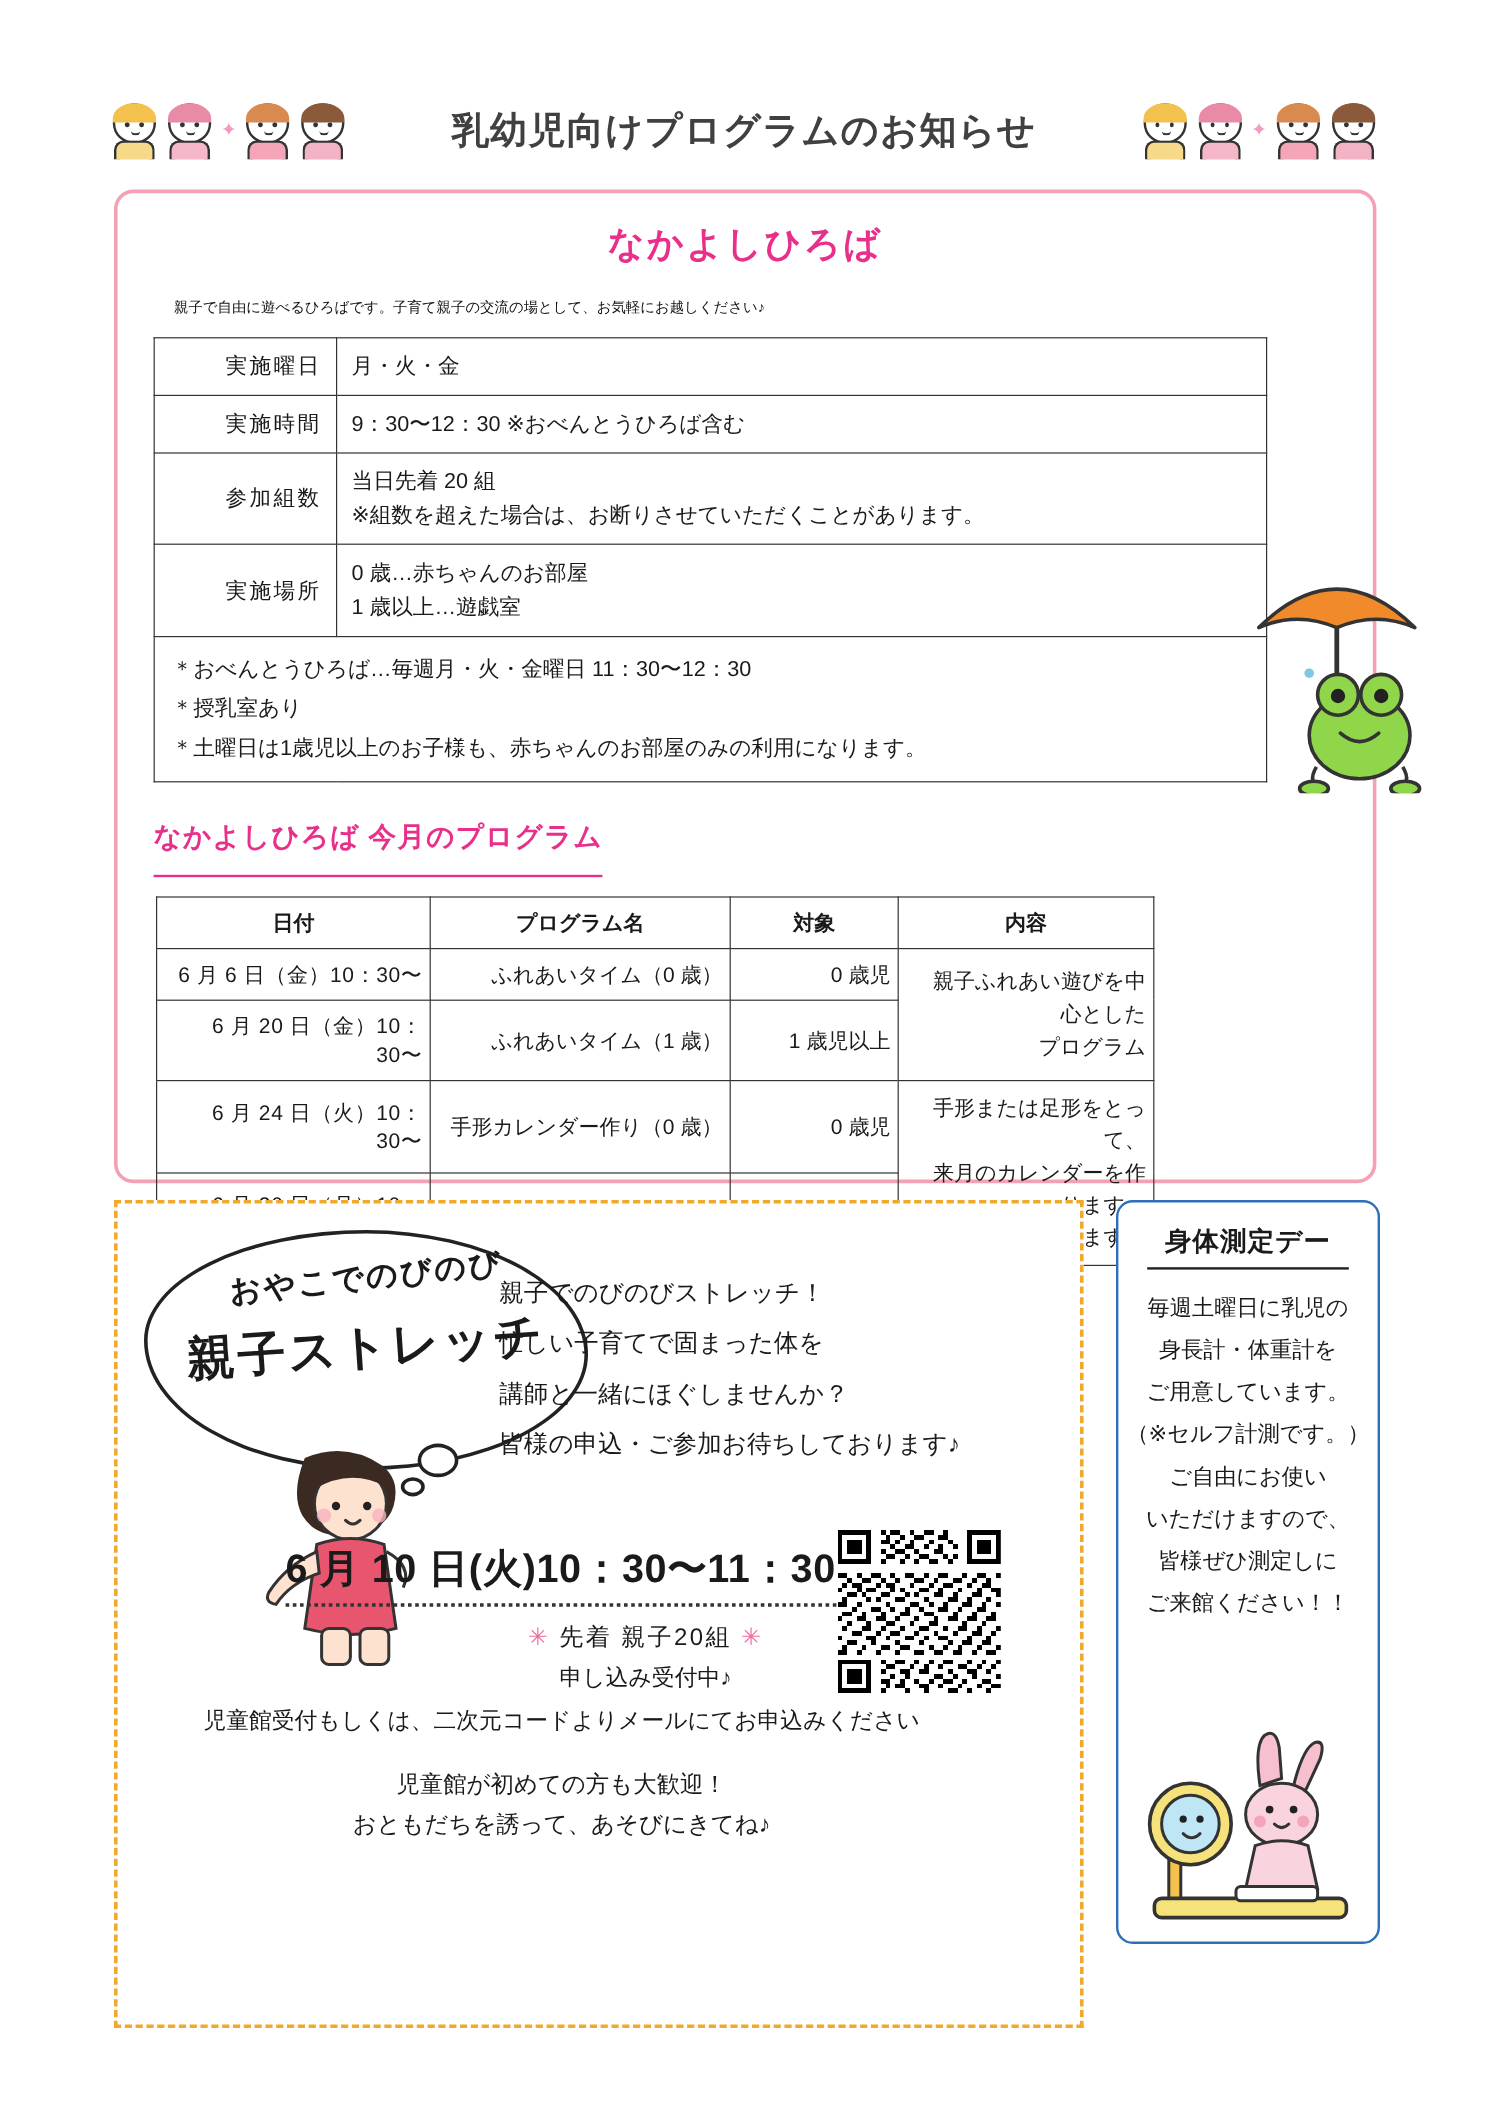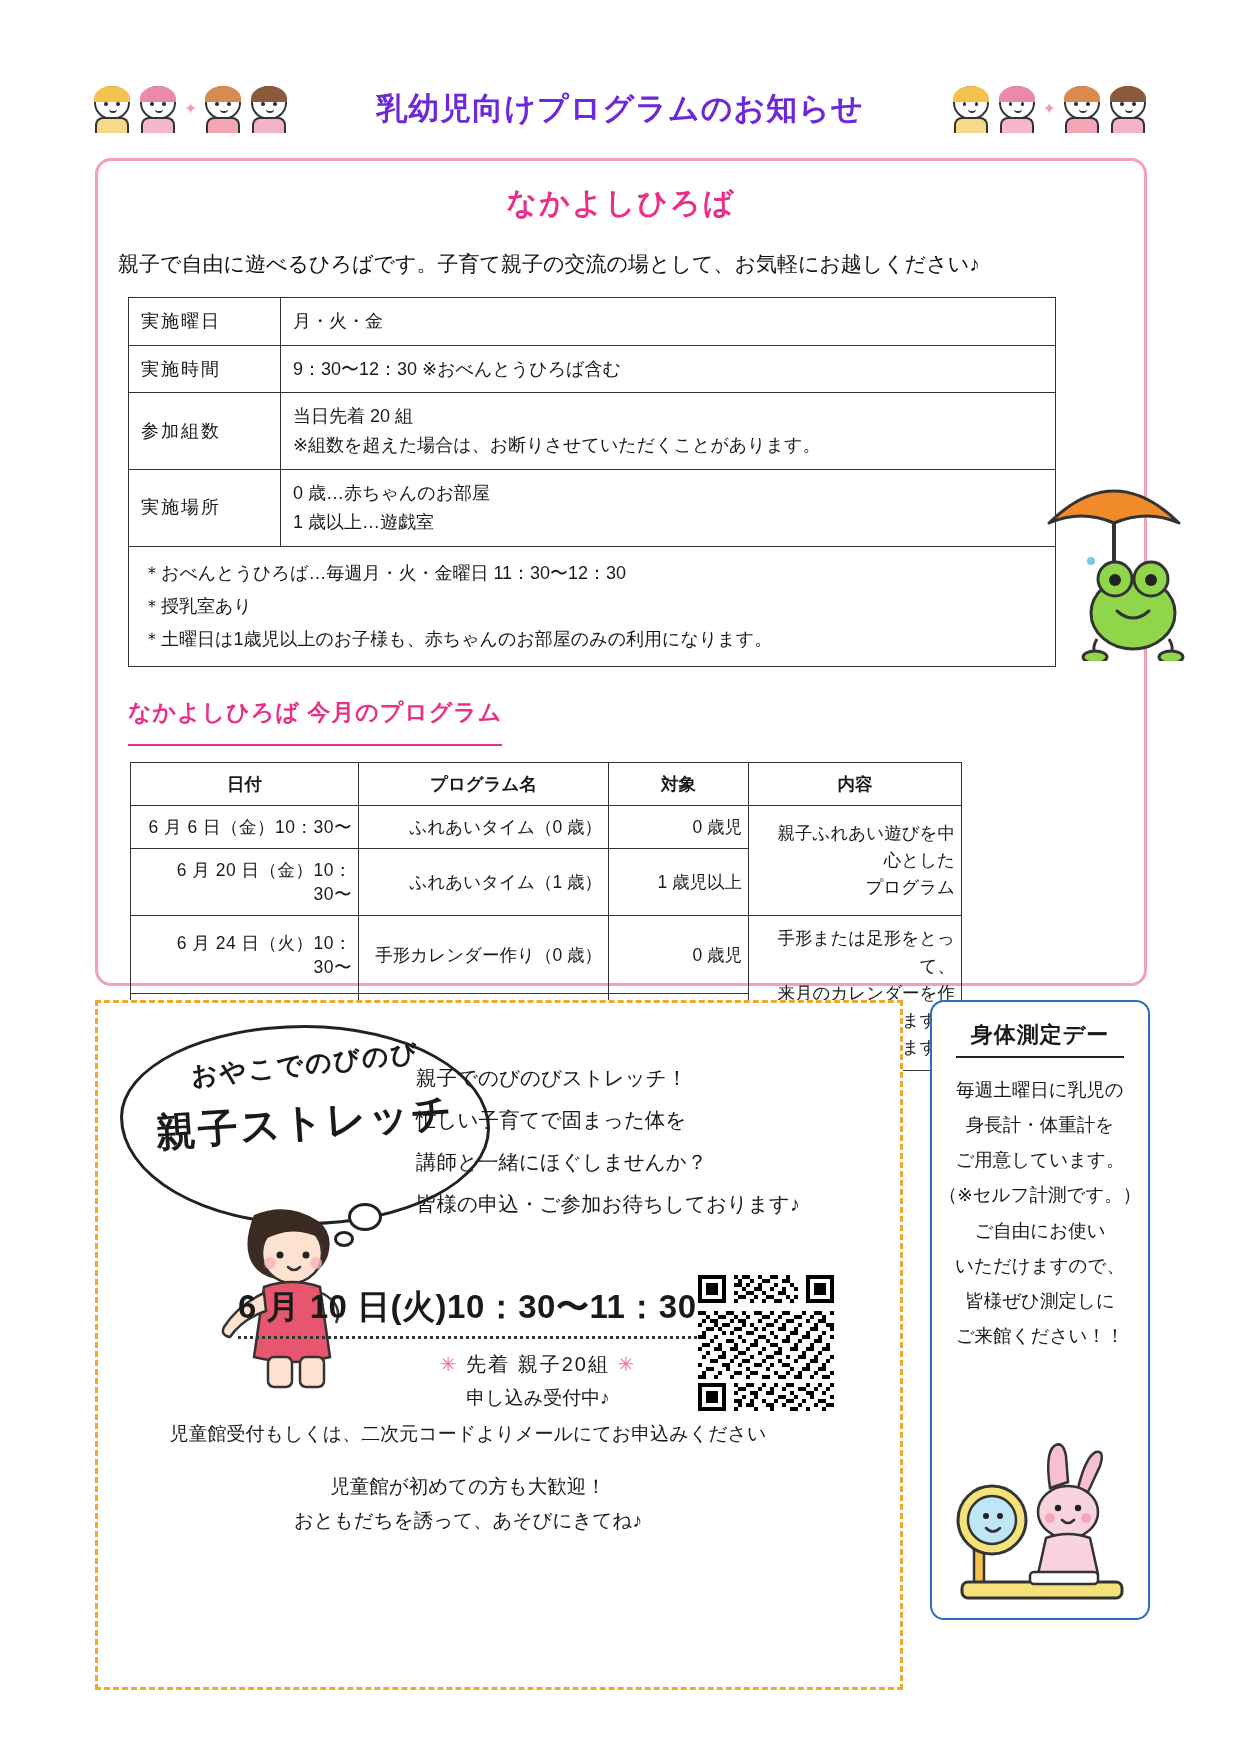--- a/index.html
+++ b/index.html
@@ -17,21 +17,21 @@
   
   .header {
     position: absolute;
     top: 78px; left: 80px; width: 1080px; height: 62px;
     display: flex; align-items: center; justify-content: center;
   }
   .header-title {
     font-size: 31px;
     font-weight: bold;
     letter-spacing: 1px;
-    color: #6d28d9;
+    color: #404040;
     white-space: nowrap;
   }
   .kid-group { position: absolute; display: flex; align-items: flex-end; gap: 2px; }
   .kid-left { left: 10px; top: 6px; }
   .kid-right { right: 10px; top: 6px; }
   .kid {
     width: 44px; height: 48px; position: relative;
   }
   .kid .head {
     position: absolute; left: 4px; top: 2px; width: 36px; height: 34px;
@@ -61,40 +61,40 @@
   }
   .nakayoshi-title {
     text-align: center;
     color: #e8308a;
     font-size: 30px;
     font-weight: bold;
     margin-top: 22px;
     letter-spacing: 2px;
   }
   .intro {
-    margin: 22px 0 0 20px;
-    font-size: 21px;
+    margin: 22px 0 0 47px;
+    font-size: 12px;
     line-height: 1.75;
     color: #111;
   }
 
   
   table { border-collapse: collapse; }
   .info-table {
     margin: 14px 0 0 30px;
     width: 928px;
     font-size: 18px;
   }
   .info-table td {
     border: 1.5px solid #333;
     padding: 9px 12px;
     line-height: 1.6;
     vertical-align: middle;
   }
-  .info-table td.label { width: 152px; text-align: left; letter-spacing: 2px; margin-top: 41px; }
+  .info-table td.label { width: 152px; text-align: right; letter-spacing: 2px; margin-top: 41px; }
   .info-table td.notes { padding: 10px 14px; line-height: 1.85; }
 
   
   .program-heading {
     margin: 30px 0 0 30px;
     display: inline-block;
     color: #e8308a;
     font-size: 23px;
     font-weight: bold;
     border-bottom: 2.5px solid #e8308a;

